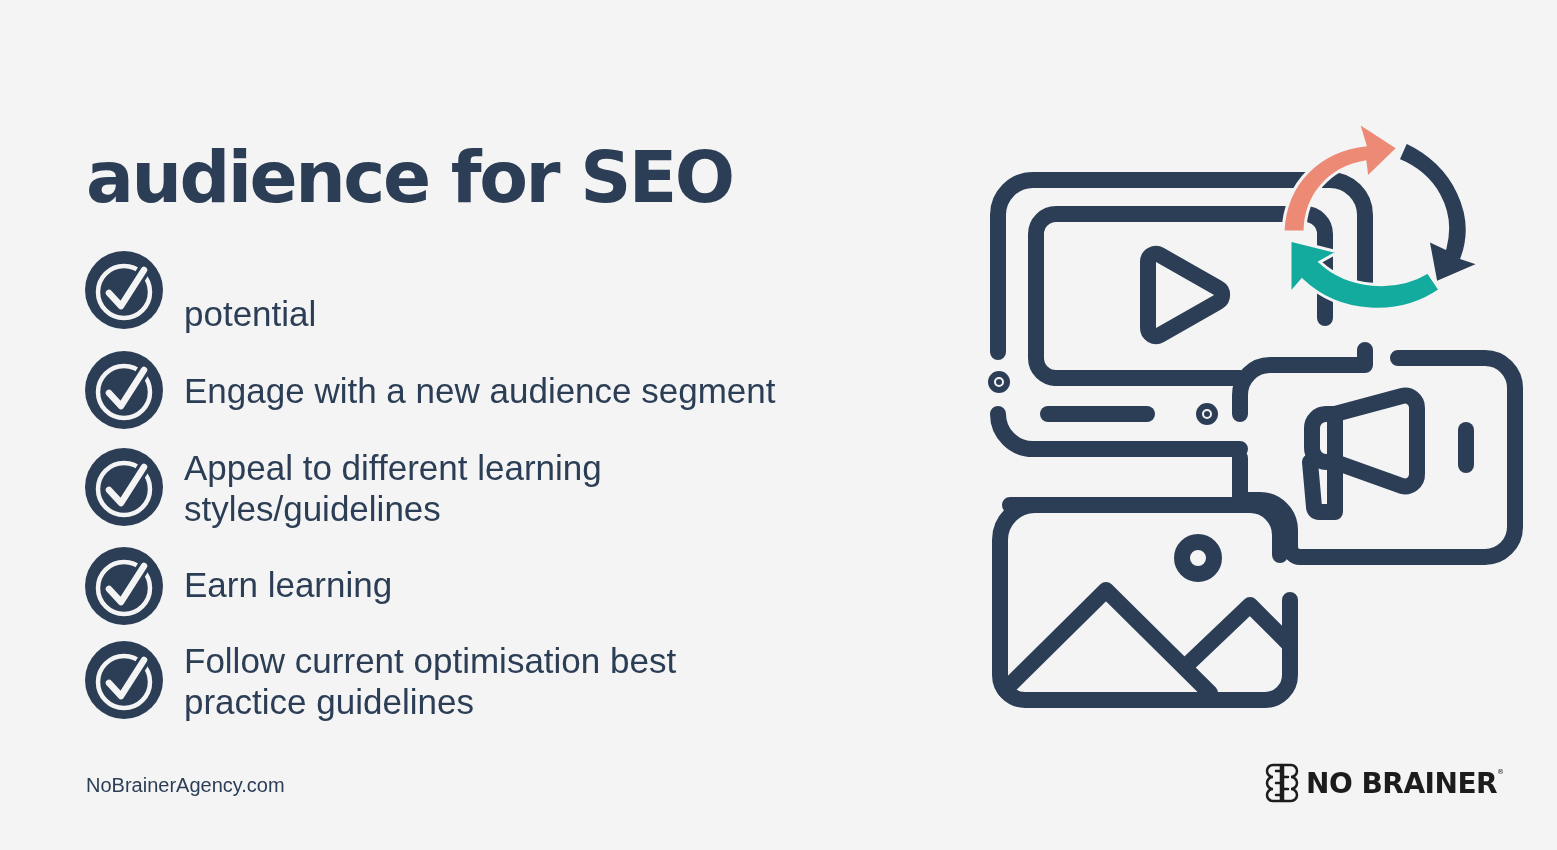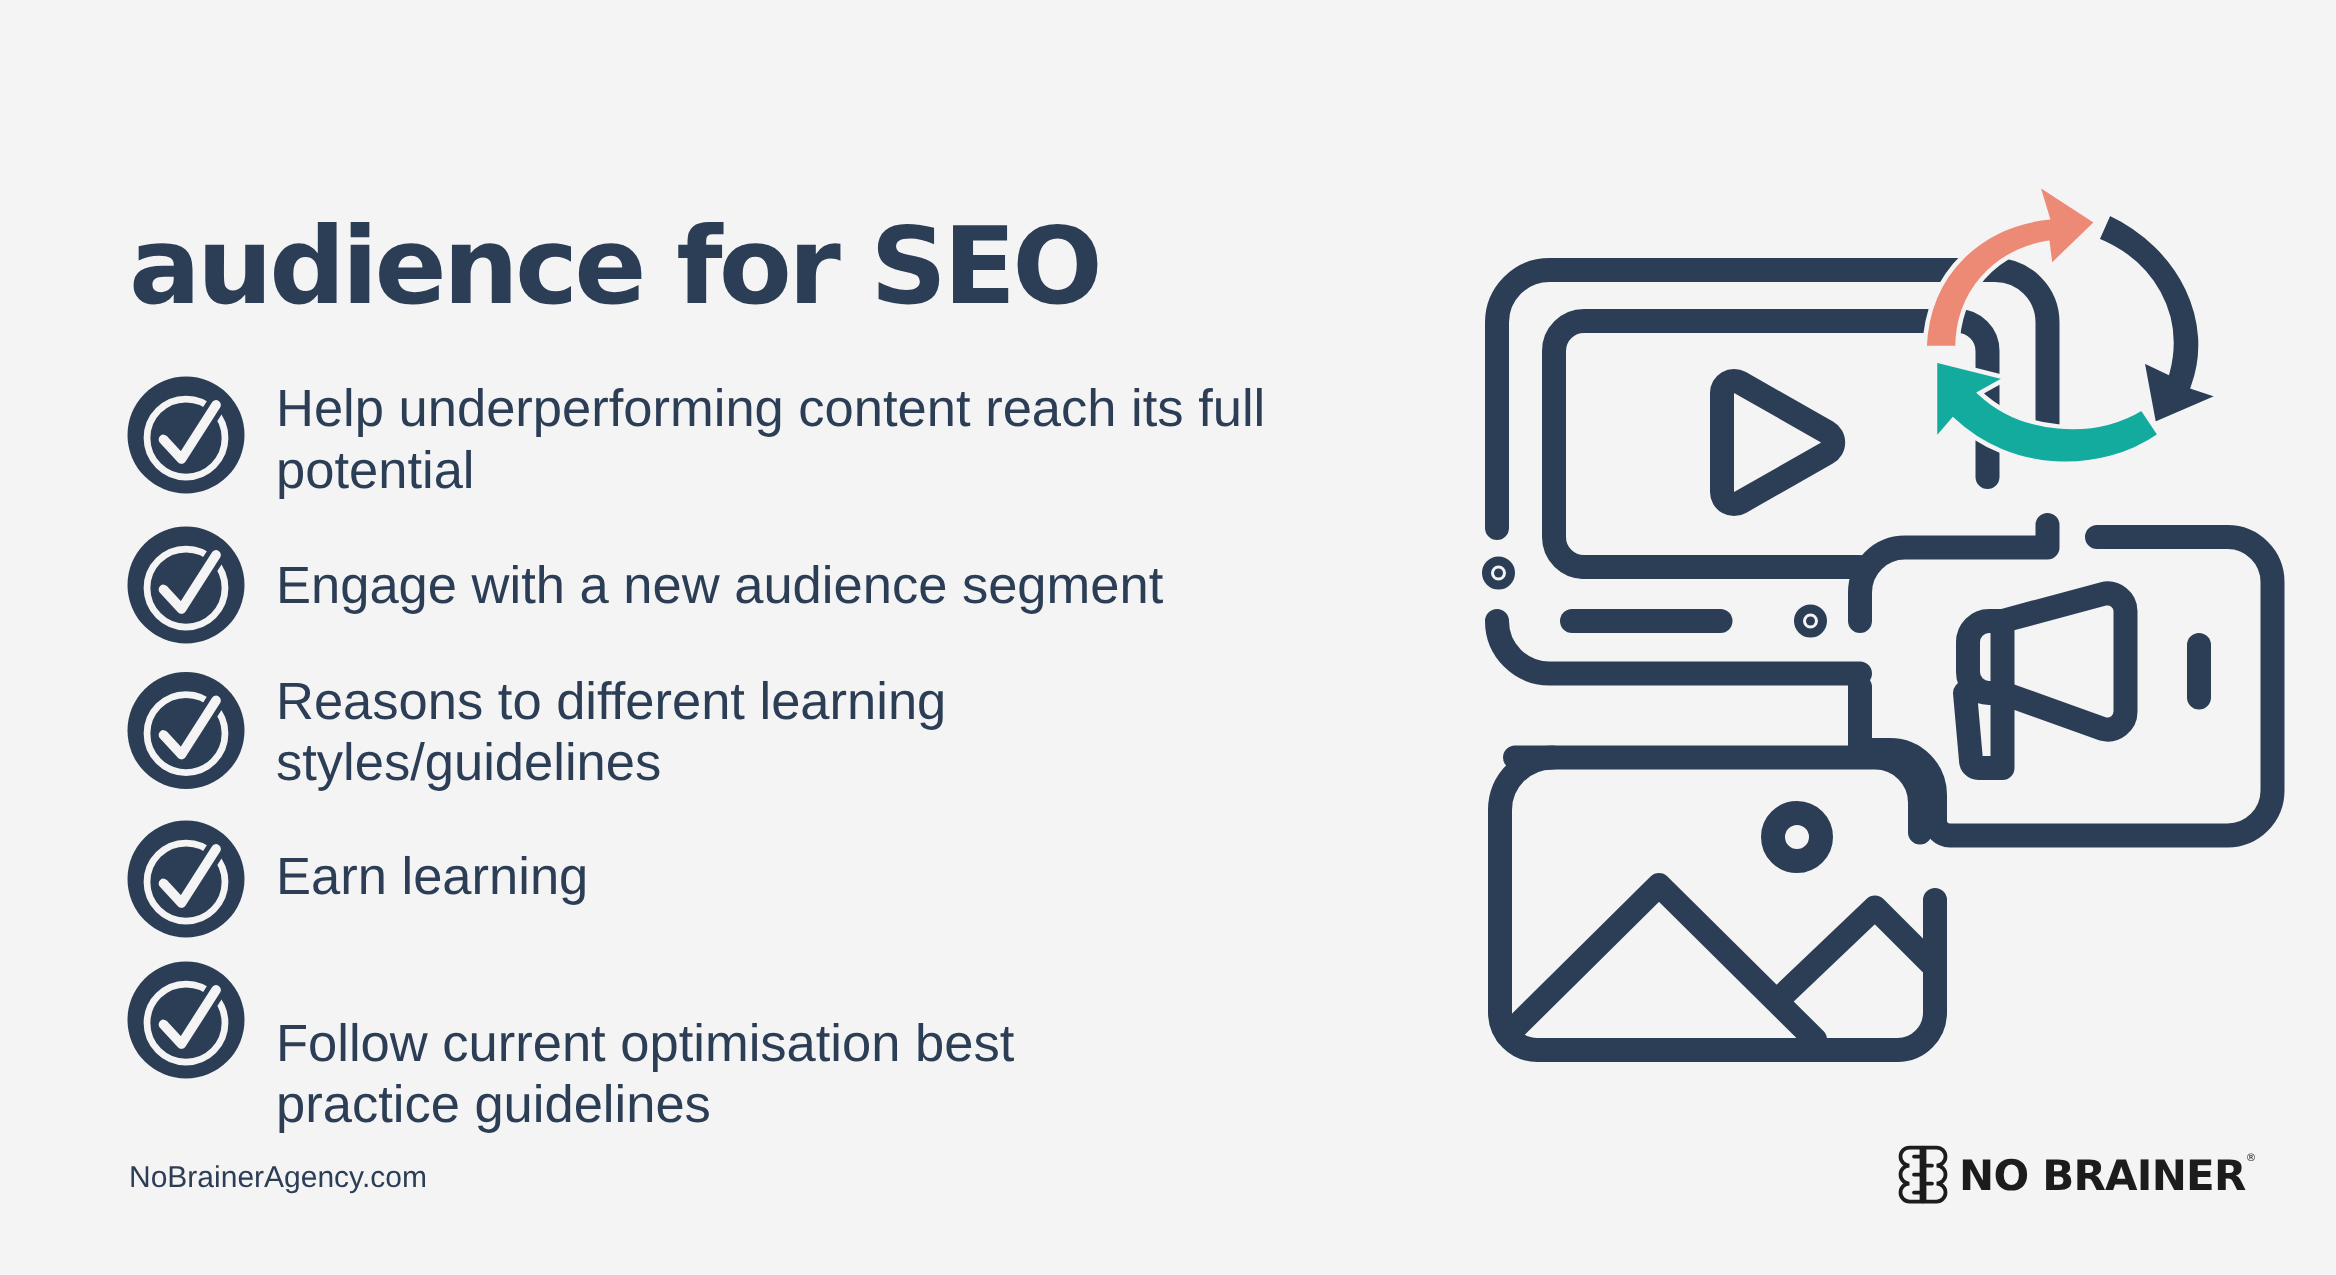--- a/index.html
+++ b/index.html
@@ -25,21 +25,21 @@
 <div class="list">
 
   <div class="item" style="top:0px;">
     <svg class="check" viewBox="0 0 80 80">
       <circle cx="40" cy="40" r="39" fill="#2c3e55"></circle>
       <circle cx="40" cy="42" r="26" fill="none" stroke="#f4f4f5" stroke-width="4.5"></circle>
       <path d="M25 43 L37 56 L60 20" fill="none" stroke="#2c3e55" stroke-width="13" stroke-linecap="round" stroke-linejoin="round"></path>
       <path d="M25 43 L37 56 L60 20" fill="none" stroke="#f4f4f5" stroke-width="6.5" stroke-linecap="round" stroke-linejoin="round"></path>
     </svg>
     <div class="text" style="top:2px;">
-      <span>Help underperforming content reach its full</span><br>
+      <br>
       <span>potential</span>
     </div>
   </div>
 
   <div class="item" style="top:100px;">
     <svg class="check" viewBox="0 0 80 80">
       <circle cx="40" cy="40" r="39" fill="#2c3e55"></circle>
       <circle cx="40" cy="42" r="26" fill="none" stroke="#f4f4f5" stroke-width="4.5"></circle>
       <path d="M25 43 L37 56 L60 20" fill="none" stroke="#2c3e55" stroke-width="13" stroke-linecap="round" stroke-linejoin="round"></path>
       <path d="M25 43 L37 56 L60 20" fill="none" stroke="#f4f4f5" stroke-width="6.5" stroke-linecap="round" stroke-linejoin="round"></path>
@@ -50,21 +50,21 @@
   </div>
 
   <div class="item" style="top:197px;">
     <svg class="check" viewBox="0 0 80 80">
       <circle cx="40" cy="40" r="39" fill="#2c3e55"></circle>
       <circle cx="40" cy="42" r="26" fill="none" stroke="#f4f4f5" stroke-width="4.5"></circle>
       <path d="M25 43 L37 56 L60 20" fill="none" stroke="#2c3e55" stroke-width="13" stroke-linecap="round" stroke-linejoin="round"></path>
       <path d="M25 43 L37 56 L60 20" fill="none" stroke="#f4f4f5" stroke-width="6.5" stroke-linecap="round" stroke-linejoin="round"></path>
     </svg>
     <div class="text" style="top:0px;">
-      <span>Reasons to different learning</span><br>
+      <span>Appeal to different learning</span><br>
       <span>styles/guidelines</span>
     </div>
   </div>
 
   <div class="item" style="top:296px;">
     <svg class="check" viewBox="0 0 80 80">
       <circle cx="40" cy="40" r="39" fill="#2c3e55"></circle>
       <circle cx="40" cy="42" r="26" fill="none" stroke="#f4f4f5" stroke-width="4.5"></circle>
       <path d="M25 43 L37 56 L60 20" fill="none" stroke="#2c3e55" stroke-width="13" stroke-linecap="round" stroke-linejoin="round"></path>
       <path d="M25 43 L37 56 L60 20" fill="none" stroke="#f4f4f5" stroke-width="6.5" stroke-linecap="round" stroke-linejoin="round"></path>
@@ -74,21 +74,21 @@
     </div>
   </div>
 
   <div class="item" style="top:390px;">
     <svg class="check" viewBox="0 0 80 80">
       <circle cx="40" cy="40" r="39" fill="#2c3e55"></circle>
       <circle cx="40" cy="42" r="26" fill="none" stroke="#f4f4f5" stroke-width="4.5"></circle>
       <path d="M25 43 L37 56 L60 20" fill="none" stroke="#2c3e55" stroke-width="13" stroke-linecap="round" stroke-linejoin="round"></path>
       <path d="M25 43 L37 56 L60 20" fill="none" stroke="#f4f4f5" stroke-width="6.5" stroke-linecap="round" stroke-linejoin="round"></path>
     </svg>
-    <div class="text" style="top:0px;margin-top:35px;">
+    <div class="text" style="top:0px;">
       <span>Follow current optimisation best</span><br>
       <span>practice guidelines</span>
     </div>
   </div>
 </div>
 
 <svg class="illus" width="560" height="620" viewBox="980 105 560 620">
   <g fill="none" stroke="#2c3e55" stroke-width="16" stroke-linecap="round" stroke-linejoin="round">
 
     <g>

